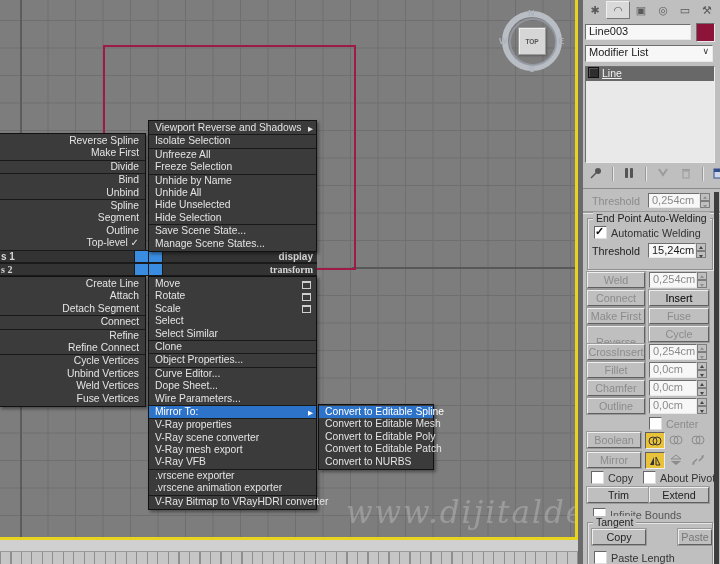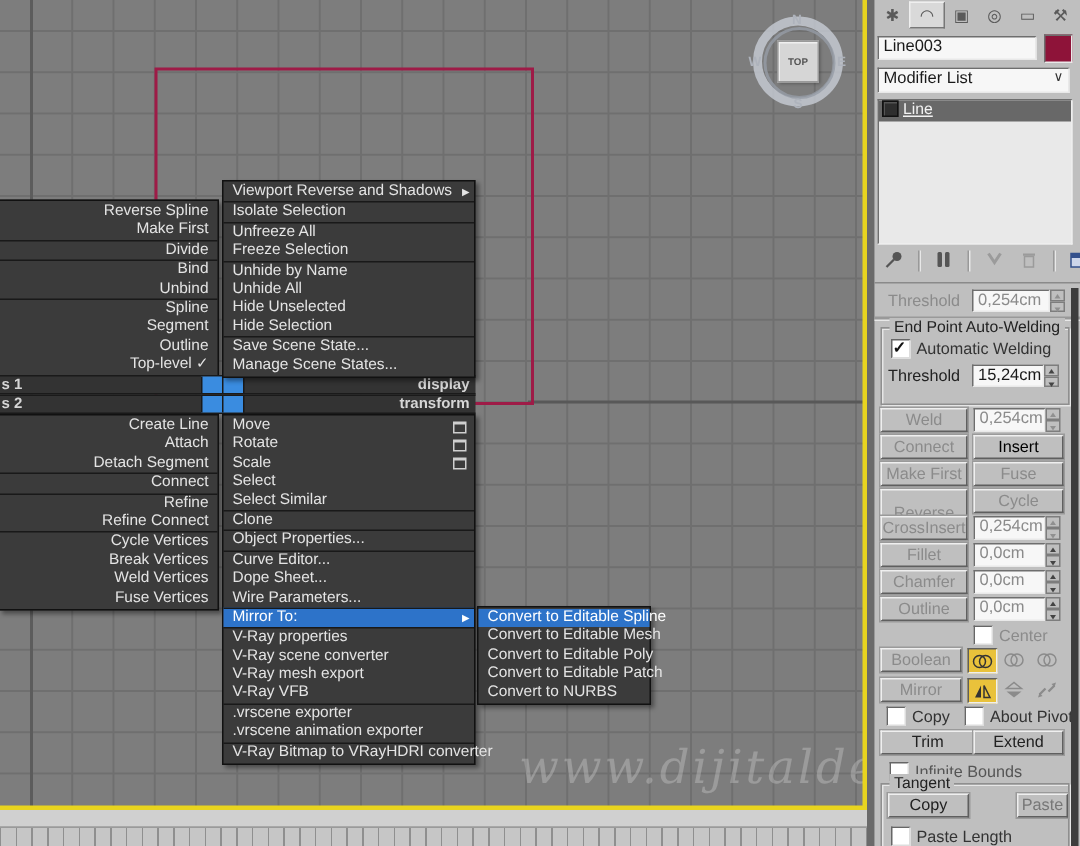--- a/index.html
+++ b/index.html
@@ -139,37 +139,37 @@
       <div class="qitem"><span class="qlabel">Outline</span></div>
       <div class="qitem checked"><span class="qlabel">Top-level</span></div>
     </div>
 
   <div class="qtitle-row" style="top:250px;">
     <div class="qtitle-left">s 1</div>
     <div class="qsq"></div>
     <div class="qsq"></div>
     <div class="qtitle-right">display</div>
   </div>
-  <div class="qtitle-row" style="top:263px;">
+  <div class="qtitle-row" style="top:263px;font-family:Liberation Serif, serif;">
     <div class="qtitle-left">s 2</div>
     <div class="qsq"></div>
     <div class="qsq"></div>
     <div class="qtitle-right">transform</div>
   </div>
 
   <div class="menu ralign abs" style="left:-1px;top:276px;width:147px;">
 
   <div class="qitem"><span class="qlabel">Create Line</span></div>
       <div class="qitem"><span class="qlabel">Attach</span></div>
       <div class="qitem"><span class="qlabel">Detach Segment</span></div>
       <div class="qitem sep-above"><span class="qlabel">Connect</span></div>
       <div class="qitem sep-above"><span class="qlabel">Refine</span></div>
       <div class="qitem"><span class="qlabel">Refine Connect</span></div>
       <div class="qitem sep-above"><span class="qlabel">Cycle Vertices</span></div>
-      <div class="qitem"><span class="qlabel">Break Vertices</span></div>
+      <div class="qitem"><span class="qlabel">Unbind Vertices</span></div>
       <div class="qitem"><span class="qlabel">Weld Vertices</span></div>
       <div class="qitem"><span class="qlabel">Fuse Vertices</span></div>
     </div>
 
   <div class="menu abs" style="left:148px;top:120px;width:169px;">
 
   <div class="qitem has-arrow"><span class="qlabel">Viewport Reverse and Shadows</span></div>
       <div class="qitem sep-above"><span class="qlabel">Isolate Selection</span></div>
       <div class="qitem sep-above"><span class="qlabel">Unfreeze All</span></div>
       <div class="qitem"><span class="qlabel">Freeze Selection</span></div>

